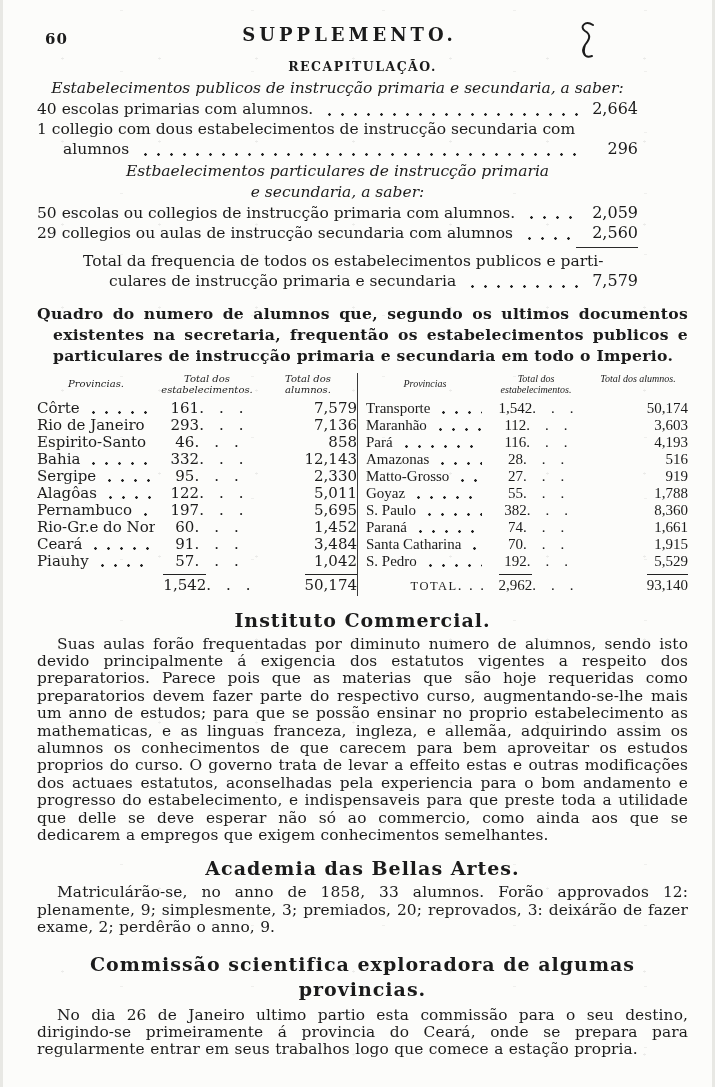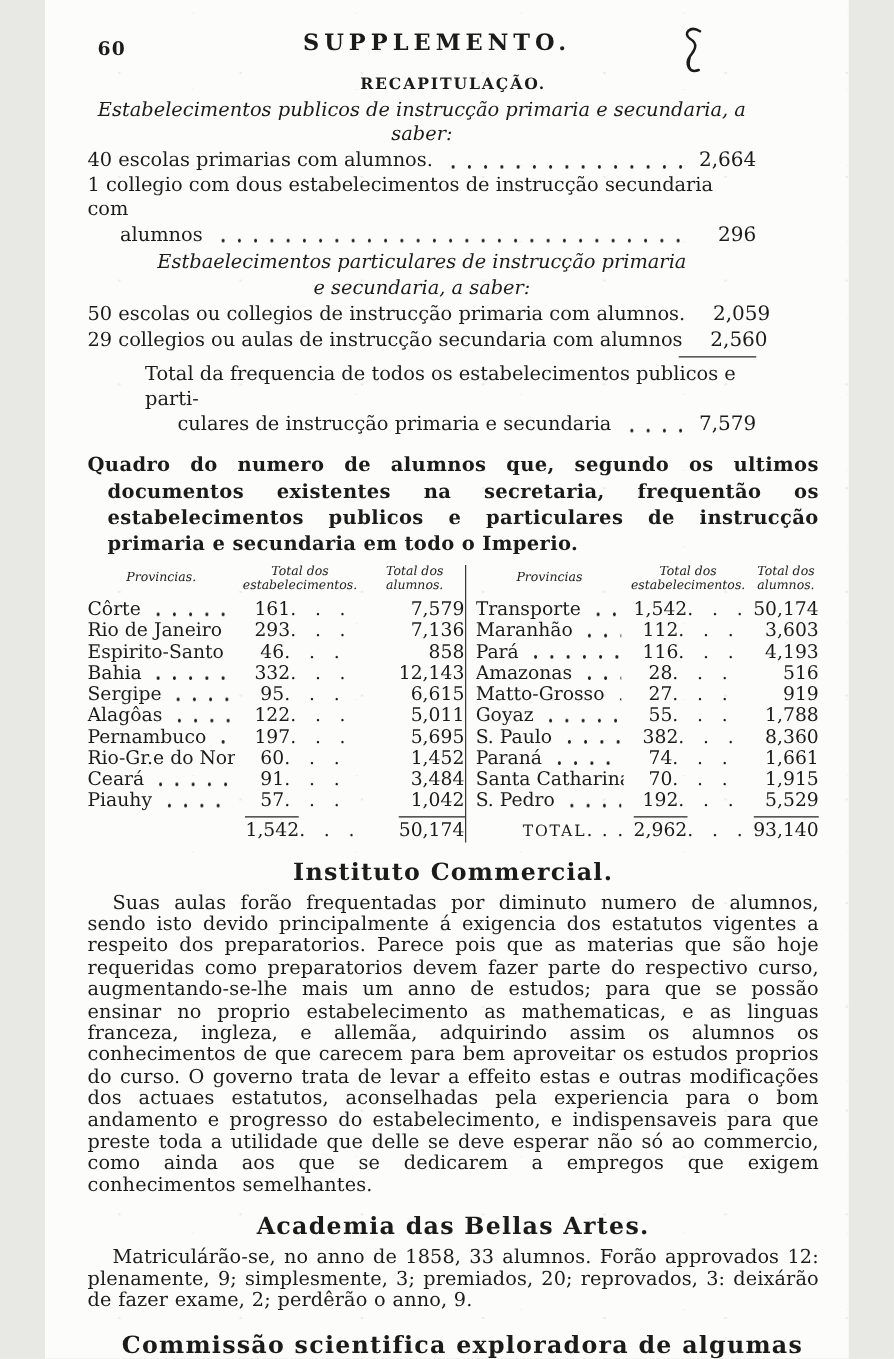--- a/index.html
+++ b/index.html
@@ -1,17 +1,17 @@
 <!DOCTYPE html>
 <html><head>
 <meta charset="utf-8">
 <style>
   html,body{margin:0;padding:0;background:#e8e8e4;}
   .page{
-    width:643px;height:1087px;position:relative;margin:0 auto;
+    width:709px;height:1087px;position:relative;margin:0 auto;
     background:#fcfcfa;color:#1b1b1b;overflow:hidden;box-sizing:border-box;
     padding:24px 24px 0 34px;
     font-family:"DejaVu Serif","Liberation Serif",serif;
   }
   .page::before{
     content:"";position:absolute;inset:0;pointer-events:none;
     background-image:radial-gradient(rgba(0,0,0,0.07) 1px, transparent 1.4px),
                      radial-gradient(rgba(0,0,0,0.05) 1px, transparent 1.3px);
     background-size:97px 83px, 131px 61px;
     background-position:11px 17px, 53px 41px;
@@ -33,21 +33,21 @@
   .wrapline{line-height:19.5px;}
   .indent1{margin-left:26px;}
   .sumrule{border-top:1.7px solid #2a2a2a;width:62px;margin:3px 0 4px auto;}
   .tot1{margin-left:46px;line-height:19.5px;}
   .tot2{margin-left:72px;}
   .quadro-intro{font-weight:bold;font-size:15.6px;line-height:21px;margin-top:11px;
     padding-left:16px;text-indent:-16px;text-align:justify;letter-spacing:0.3px;}
   .qtable{display:flex;margin-top:7px;font-size:15px;position:relative;}
   .half{box-sizing:border-box;}
   .half.left{width:320px;}
-  .half.right{flex:1;border-left:1px solid #3a3a3a;padding-left:8px;}
+  .half.right{flex:1;border-left:1px solid #3a3a3a;padding-left:8px;font-family:Liberation Serif, serif;}
   .thead{display:flex;font-style:italic;font-size:10px;line-height:11px;
     text-align:center;margin-bottom:5px;color:#222;align-items:flex-start;}
   .thc{box-sizing:border-box;padding:0 2px;}
   .thead .c1{width:118px;padding-top:5px;}
   .thead .c2{width:104px;}
   .thead .c3{flex:1;}
   .trow{display:flex;align-items:baseline;line-height:17px;height:17px;}
   .tname{width:118px;display:flex;align-items:flex-start;white-space:nowrap;overflow:hidden;}
   .tname .leader{margin:0 2px 3px 7px;}
   .testab{width:104px;text-align:center;white-space:pre;}
@@ -160,21 +160,21 @@
             </span>
             <span class="testab">332</span>
             <span class="talum">12,143</span>
           </div>
           <div class="trow">
             <span class="tname">
               <span>Sergipe</span>
               <span class="leader"></span>
             </span>
             <span class="testab">95</span>
-            <span class="talum">6,615</span>
+            <span class="talum">2,330</span>
           </div>
           <div class="trow">
             <span class="tname">
               <span>Alagôas</span>
               <span class="leader"></span>
             </span>
             <span class="testab">122</span>
             <span class="talum">5,011</span>
           </div>
           <div class="trow">

